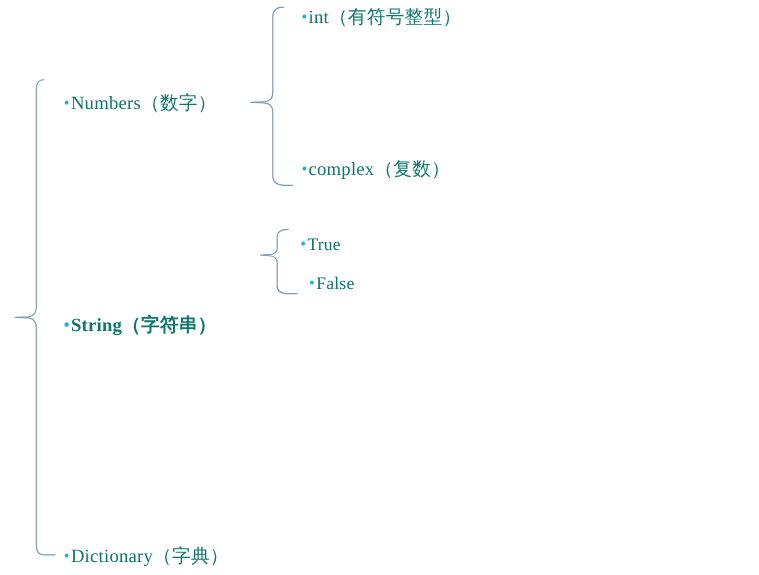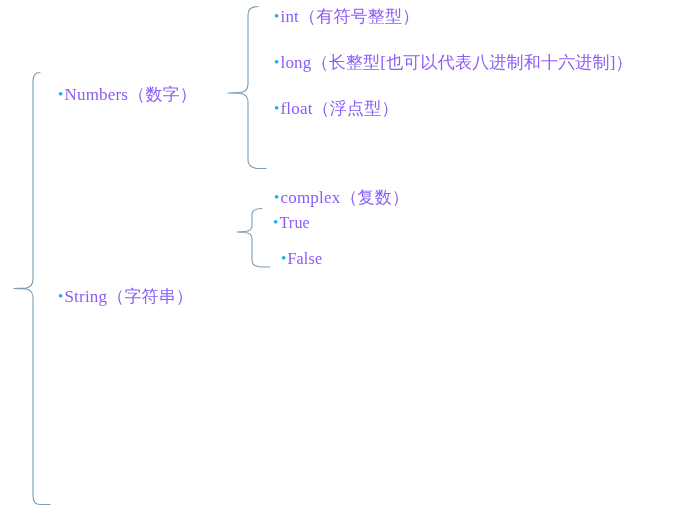--- a/index.html
+++ b/index.html
@@ -27,21 +27,21 @@
     line-height: 20px;
     letter-spacing: 0.2px;
   }
   .node .bullet {
     color: #19b0e8;
     font-size: 15px;
     vertical-align: 1px;
     margin-right: 1px;
   }
   .node .lbl {
-    color: #8b5cf6;
+    color: #0f766e;
   }
   .node.small {
     font-size: 16px;
   }
   .brace-svg {
     position: absolute;
     left: 0;
     top: 0;
     width: 690px;
     height: 523px;
@@ -67,40 +67,37 @@
     <path class="brace-path" d="M 258 6.5 Q 248 6.5 248 15 L 248 84 Q 248 92 240 92.5 L 228 93 L 240 93.5 Q 248 94 248 102 L 248 160 Q 248 168 258 168.5 L 266 168.5"></path>
 
     <path class="brace-path" d="M 262 208.5 Q 252 208.5 252 215 L 252 226 Q 252 231 245 231.5 L 237 232 L 245 232.5 Q 252 233 252 239 L 252 260 Q 252 267 262 267 L 270 267"></path>
   </svg>
 
   <div class="node" style="left:58px; top:84px;">
     <span class="bullet">•</span><span class="lbl">Numbers（数字）</span>
   </div>
 
 
-  <div class="node" style="left:58px; top:286px;">
+  <div class="node" style="left:58px; top:286px;font-weight:bold;">
     <span class="bullet">•</span><span class="lbl">String（字符串）</span>
   </div>
 
 
 
+  <div class="node" style="left:58px; top:496px;">
+    <span class="bullet">•</span><span class="lbl">Dictionary（字典）</span>
+  </div>
 
   <div class="node" style="left:274px; top:6px;">
     <span class="bullet">•</span><span class="lbl">int（有符号整型）</span>
   </div>
 
-  <div class="node" style="left:274px; top:52px;">
-    <span class="bullet">•</span><span class="lbl">long（长整型[也可以代表八进制和十六进制]）</span>
-  </div>
 
-  <div class="node" style="left:274px; top:98px;">
-    <span class="bullet">•</span><span class="lbl">float（浮点型）</span>
-  </div>
 
-  <div class="node" style="left:274px; top:144px;margin-top:43px;">
+  <div class="node" style="left:274px; top:144px;">
     <span class="bullet">•</span><span class="lbl">complex（复数）</span>
   </div>
 
   <div class="node small" style="left:273px; top:212px;">
     <span class="bullet">•</span><span class="lbl">True</span>
   </div>
 
   <div class="node small" style="left:281px; top:236px;margin-top:12px;">
     <span class="bullet">•</span><span class="lbl">False</span>
   </div>

